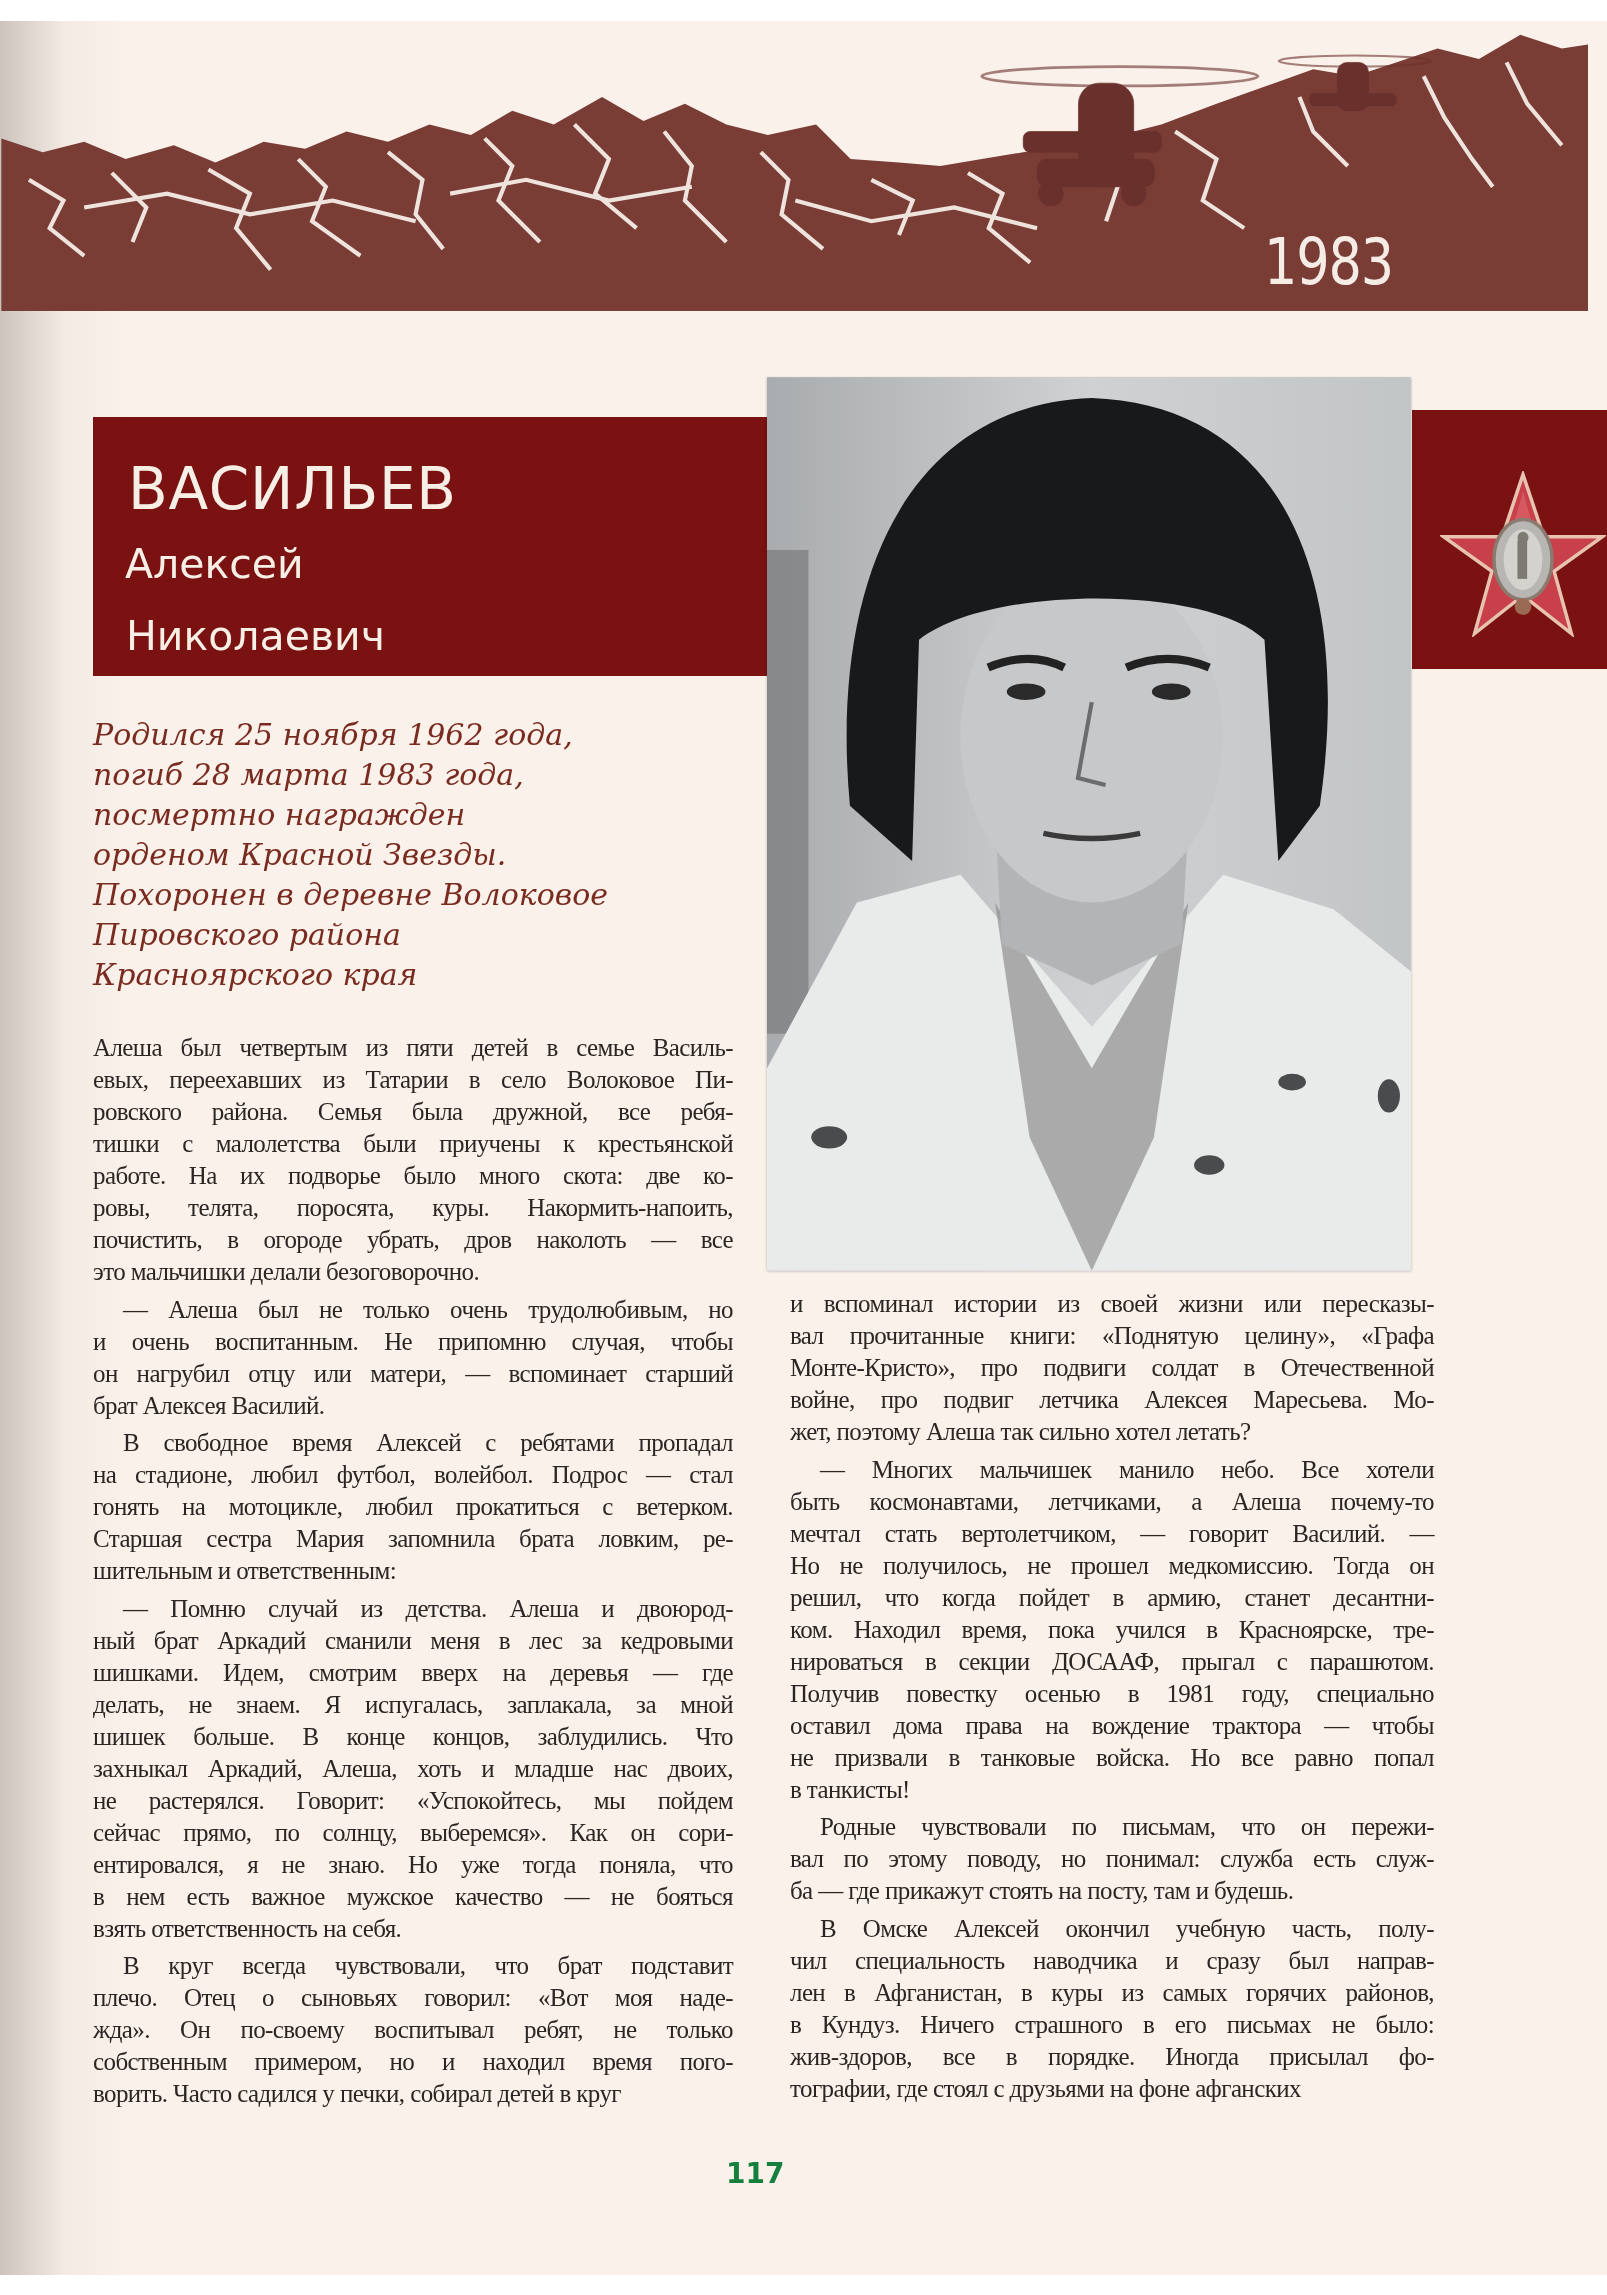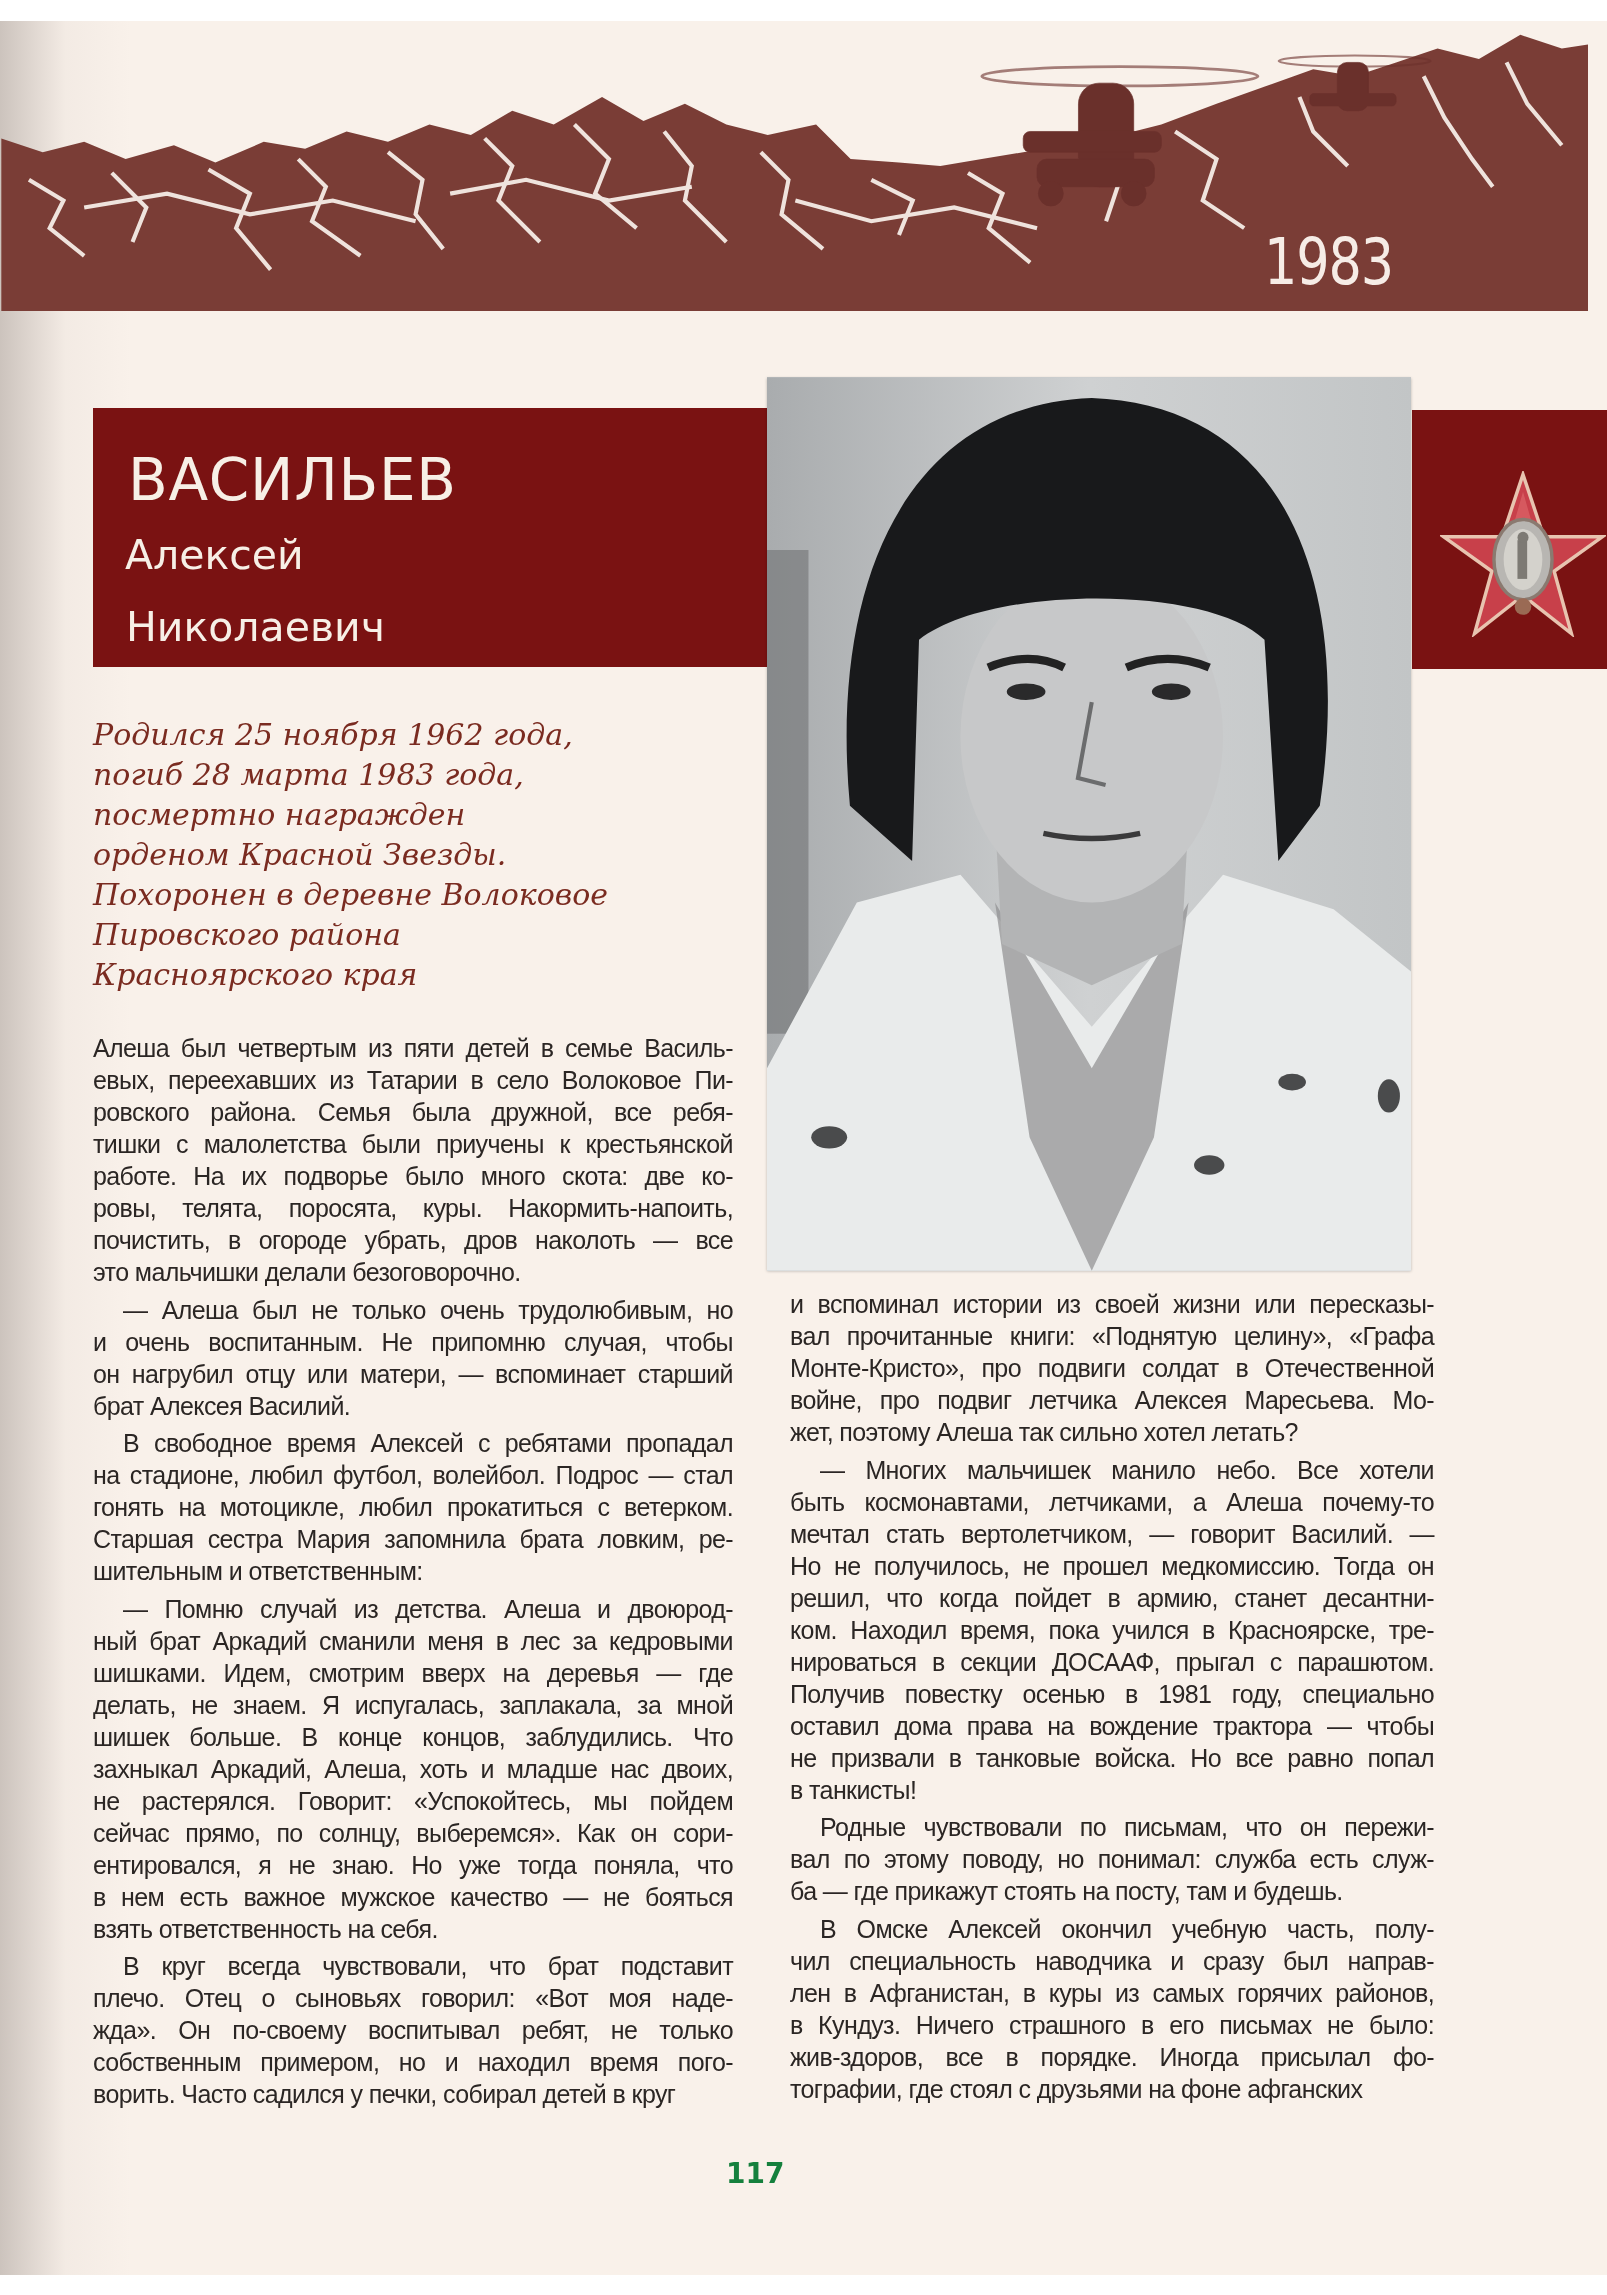--- a/index.html
+++ b/index.html
@@ -19,21 +19,21 @@
   
   .banner { position:absolute; left:0; top:0; width:1588px; height:290px; overflow:hidden; }
   .banner svg { position:absolute; left:0; top:0; }
   .year {
     position:absolute; left:1264px; top:207px; font-size:64px; line-height:69px;
     color:#f6ece6; font-family:"DejaVu Sans", sans-serif; letter-spacing:-1.4px;
     transform:scaleX(0.82); transform-origin:left top;
   }
   
   .name-band {
-    position:absolute; left:93px; top:387px; width:674px; height:259px;
+    position:absolute; left:93px; top:396px; width:674px; height:259px;
     background:#7a1212;
   }
   .name-line {
     position:absolute; left:35px; color:#f7efe6; font-family:"DejaVu Sans", sans-serif;
     font-size:41px; line-height:62px; white-space:nowrap;
   }
   .name-line.surname { top:41px; font-size:58px; letter-spacing:0.7px; }
   .name-line.first { top:116px; left:32px; }
   .name-line.patro { top:188px; left:33px; }
   .right-band {
@@ -50,21 +50,21 @@
   .photo svg { position:absolute; left:0; top:0; }
   
   .bio {
     position:absolute; left:93px; top:694px; width:622px;
     font-family:"DejaVu Serif", serif; font-style:italic;
     color:#7a2b20; font-size:30px; line-height:40px;
   }
   .bio div { white-space:nowrap; }
   
   .col {
-    position:absolute; font-family:Liberation Sans, sans-serif;
+    position:absolute; font-family:Liberation Serif, serif;
     color:#2b2624; font-size:25px; line-height:32px; letter-spacing:-0.6px;
   }
   .col.left { left:93px; top:1011px; width:640px; }
   .col.right { left:790px; top:1267px; width:644px; }
   .col p { margin:0; text-align:justify; text-align-last:left; }
   .col .line { display:block; white-space:nowrap; text-align:justify; text-align-last:justify; }
   .col .line.last { text-align-last:left; }
   .col .indent { padding-left:30px; }
   .col .para-gap { margin-top:5.5px; }
   .page-number {

